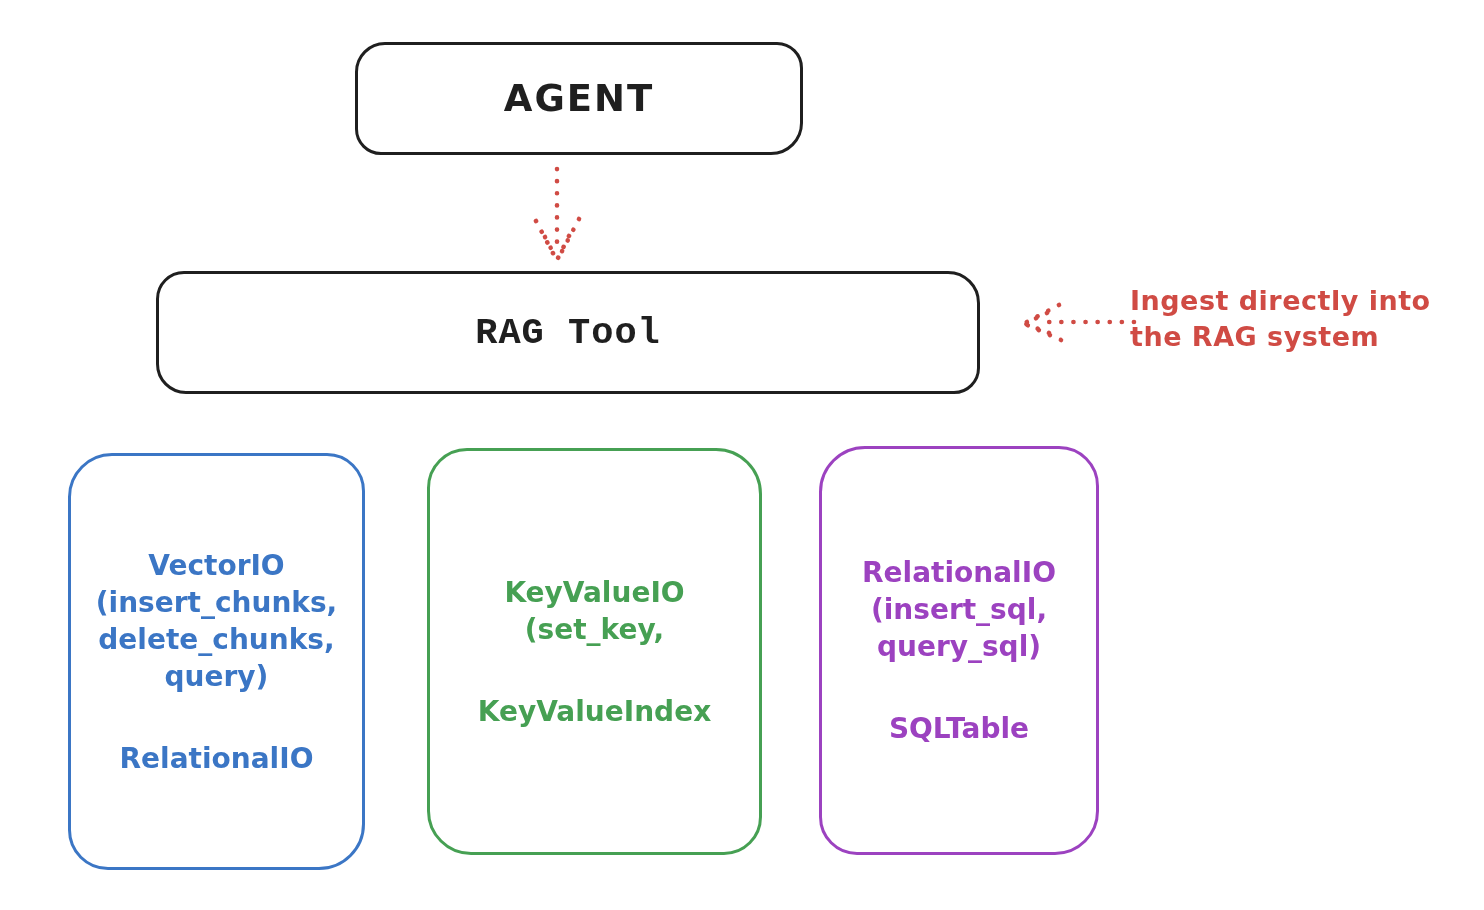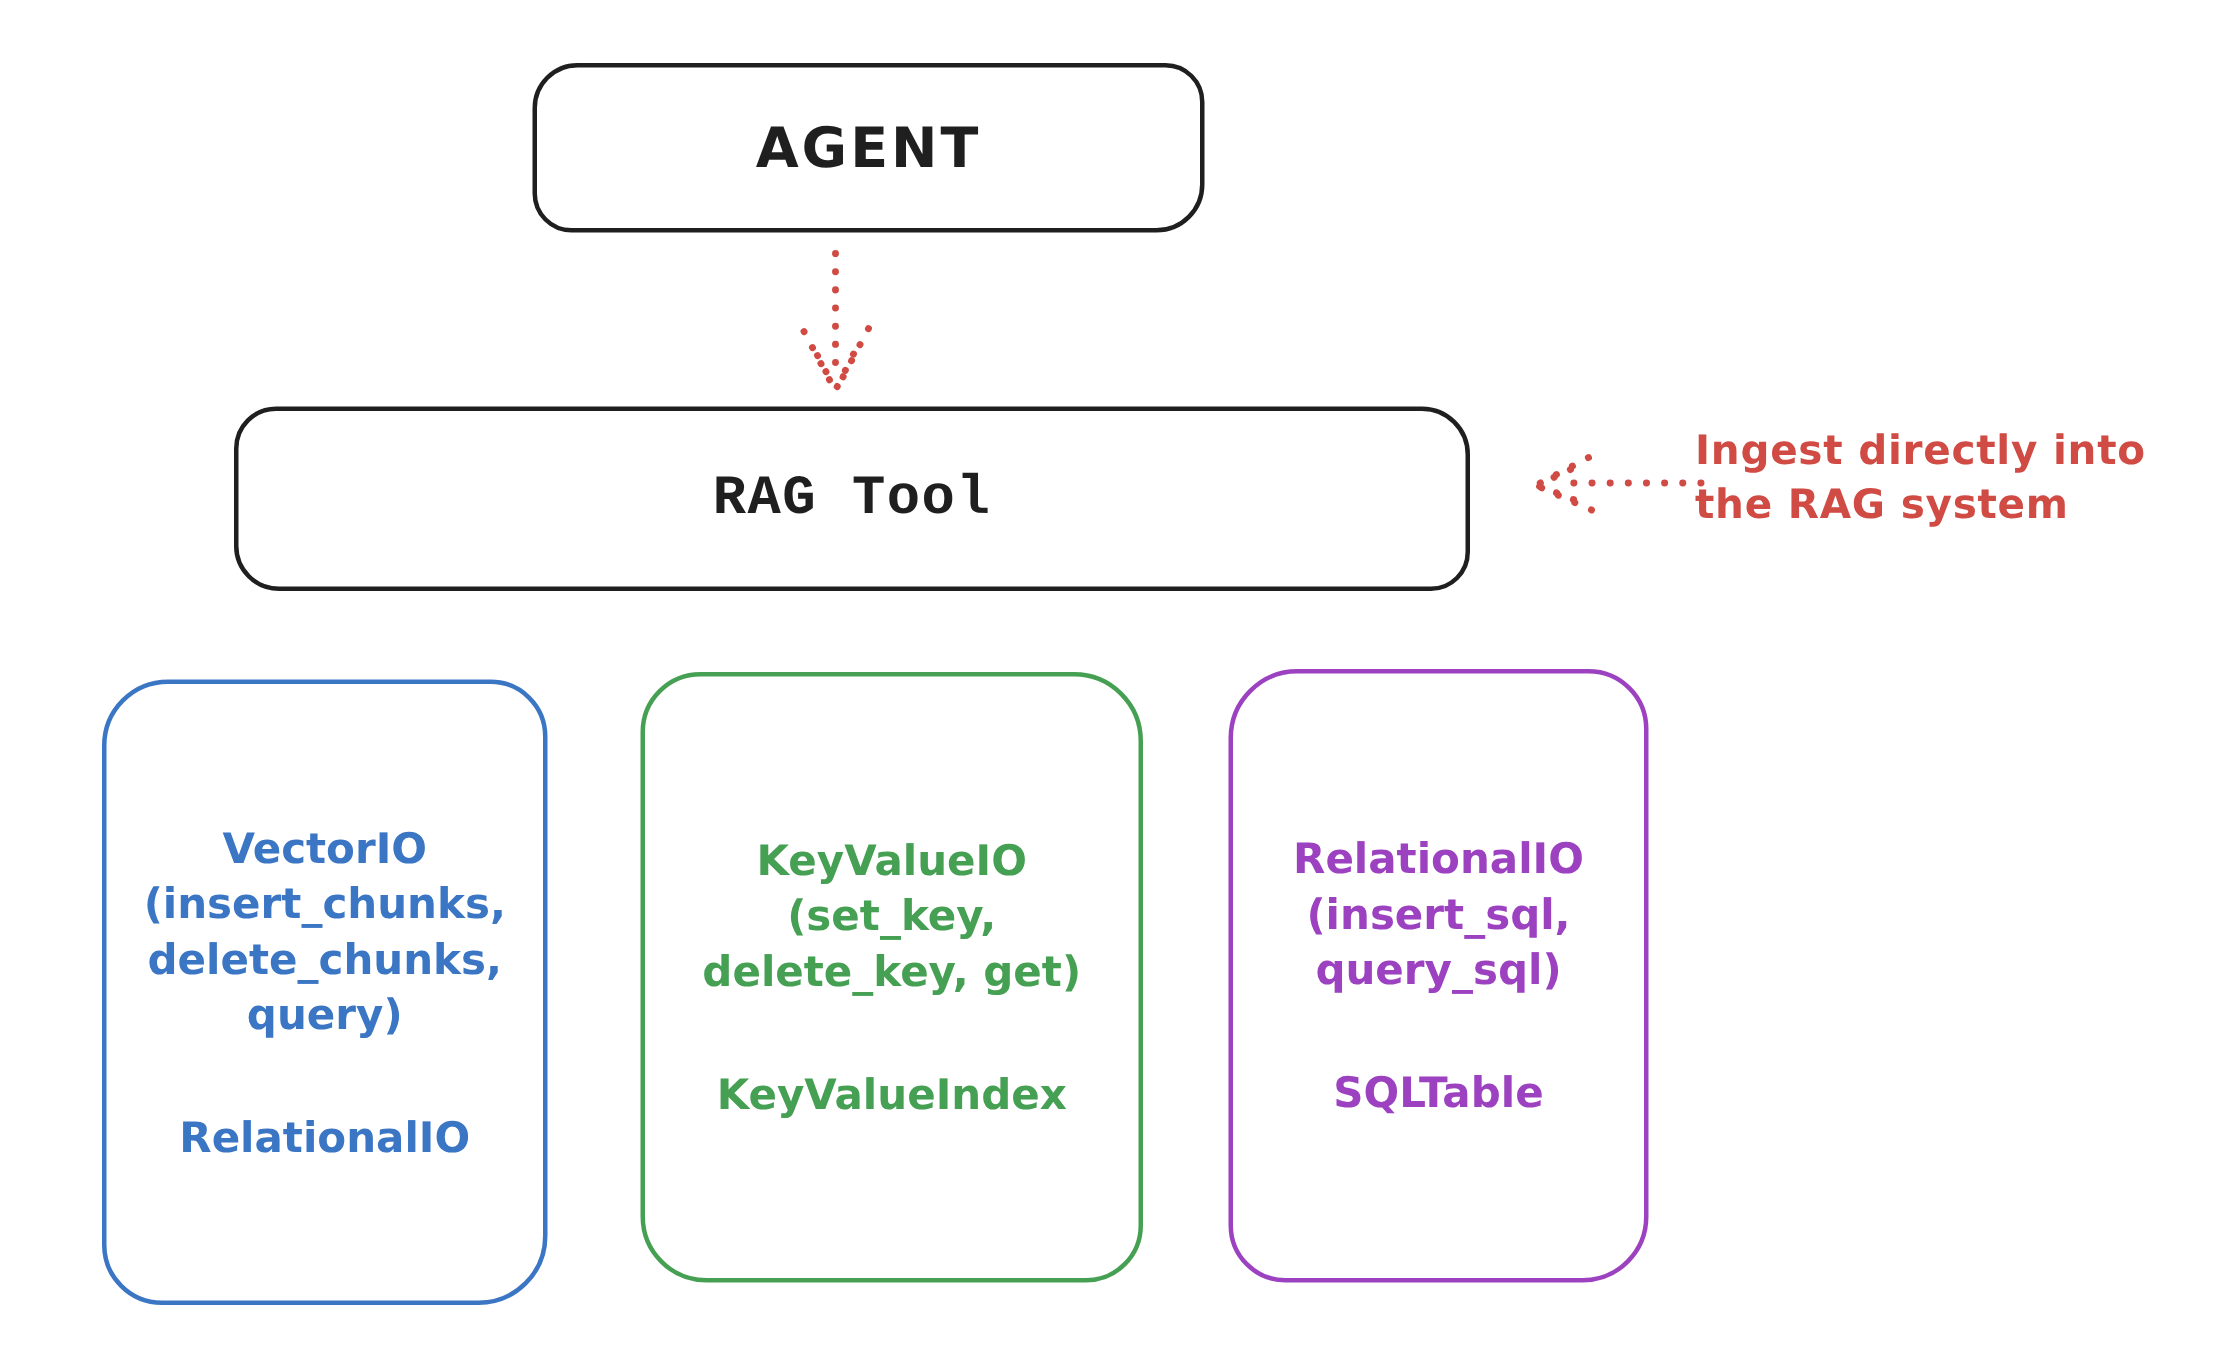--- a/index.html
+++ b/index.html
@@ -125,21 +125,20 @@
       <div>delete_chunks,</div>
       <div>query)</div>
     </div>
     <div>RelationalIO</div>
   </div>
 
   <div class="box io-box keyvalue-box">
     <div class="fn-lines">
       <div>KeyValueIO</div>
       <div>(set_key,</div>
-      <div>delete_key, get)</div>
     </div>
     <div>KeyValueIndex</div>
   </div>
 
   <div class="box io-box relational-box">
     <div class="fn-lines">
       <div>RelationalIO</div>
       <div>(insert_sql,</div>
       <div>query_sql)</div>
     </div>

